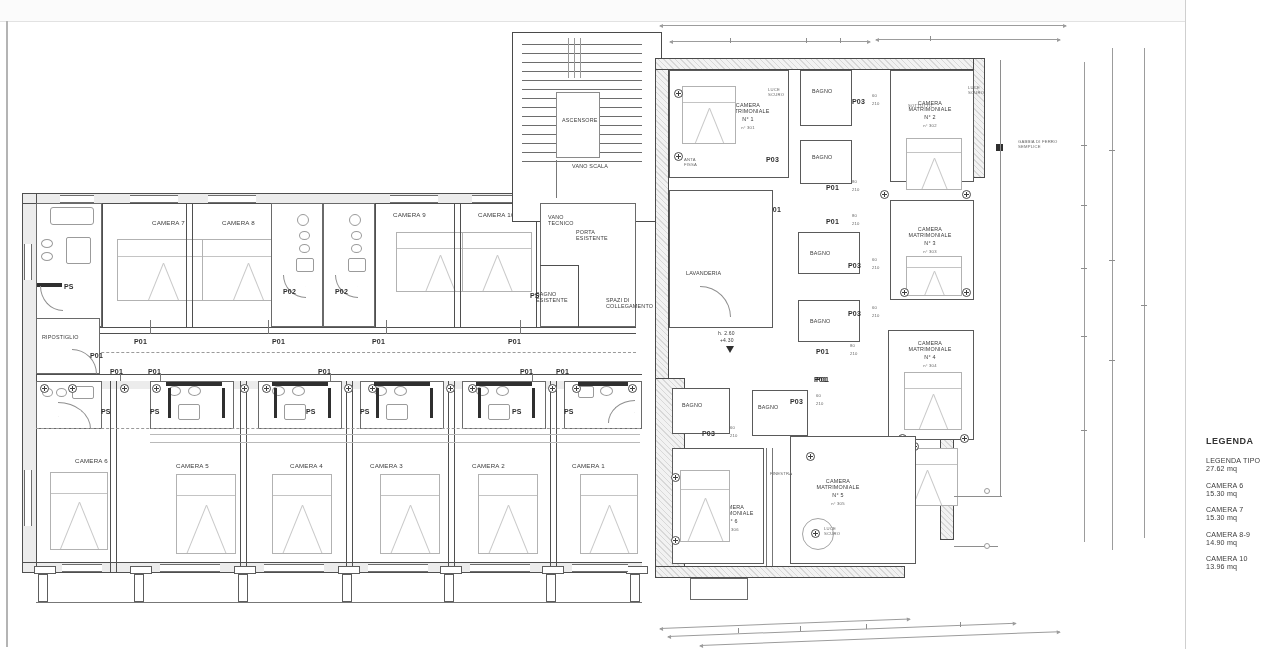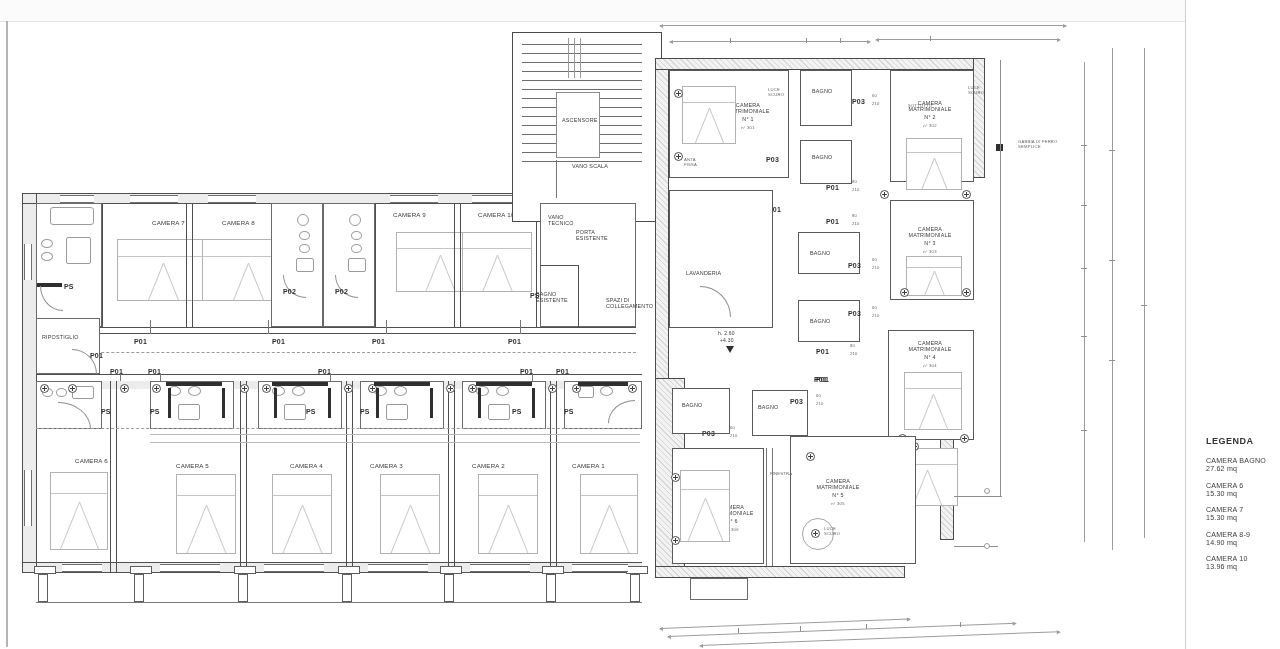--- a/index.html
+++ b/index.html
@@ -584,21 +584,21 @@
     <div class="dim" style="left:660px;top:628px;width:250px;transform:rotate(-2.2deg);transform-origin:left center;"></div>
     <div class="dimtick" style="left:738px;top:628px;"></div>
     <div class="dimtick" style="left:800px;top:626px;"></div>
     <div class="dimtick" style="left:866px;top:624px;"></div>
     <div class="dimtick" style="left:960px;top:622px;"></div>
   </div>
 
   <div id="legend">
     <div class="title">LEGENDA</div>
     <div class="entry">
-      <div class="name">CAMERA BAGNO</div>
+      <div class="name">LEGENDA TIPO</div>
       <div class="area">27.62 mq</div>
     </div>
     <div class="entry">
       <div class="name">CAMERA 6</div>
       <div class="area">15.30 mq</div>
     </div>
     <div class="entry">
       <div class="name">CAMERA 7</div>
       <div class="area">15.30 mq</div>
     </div>

